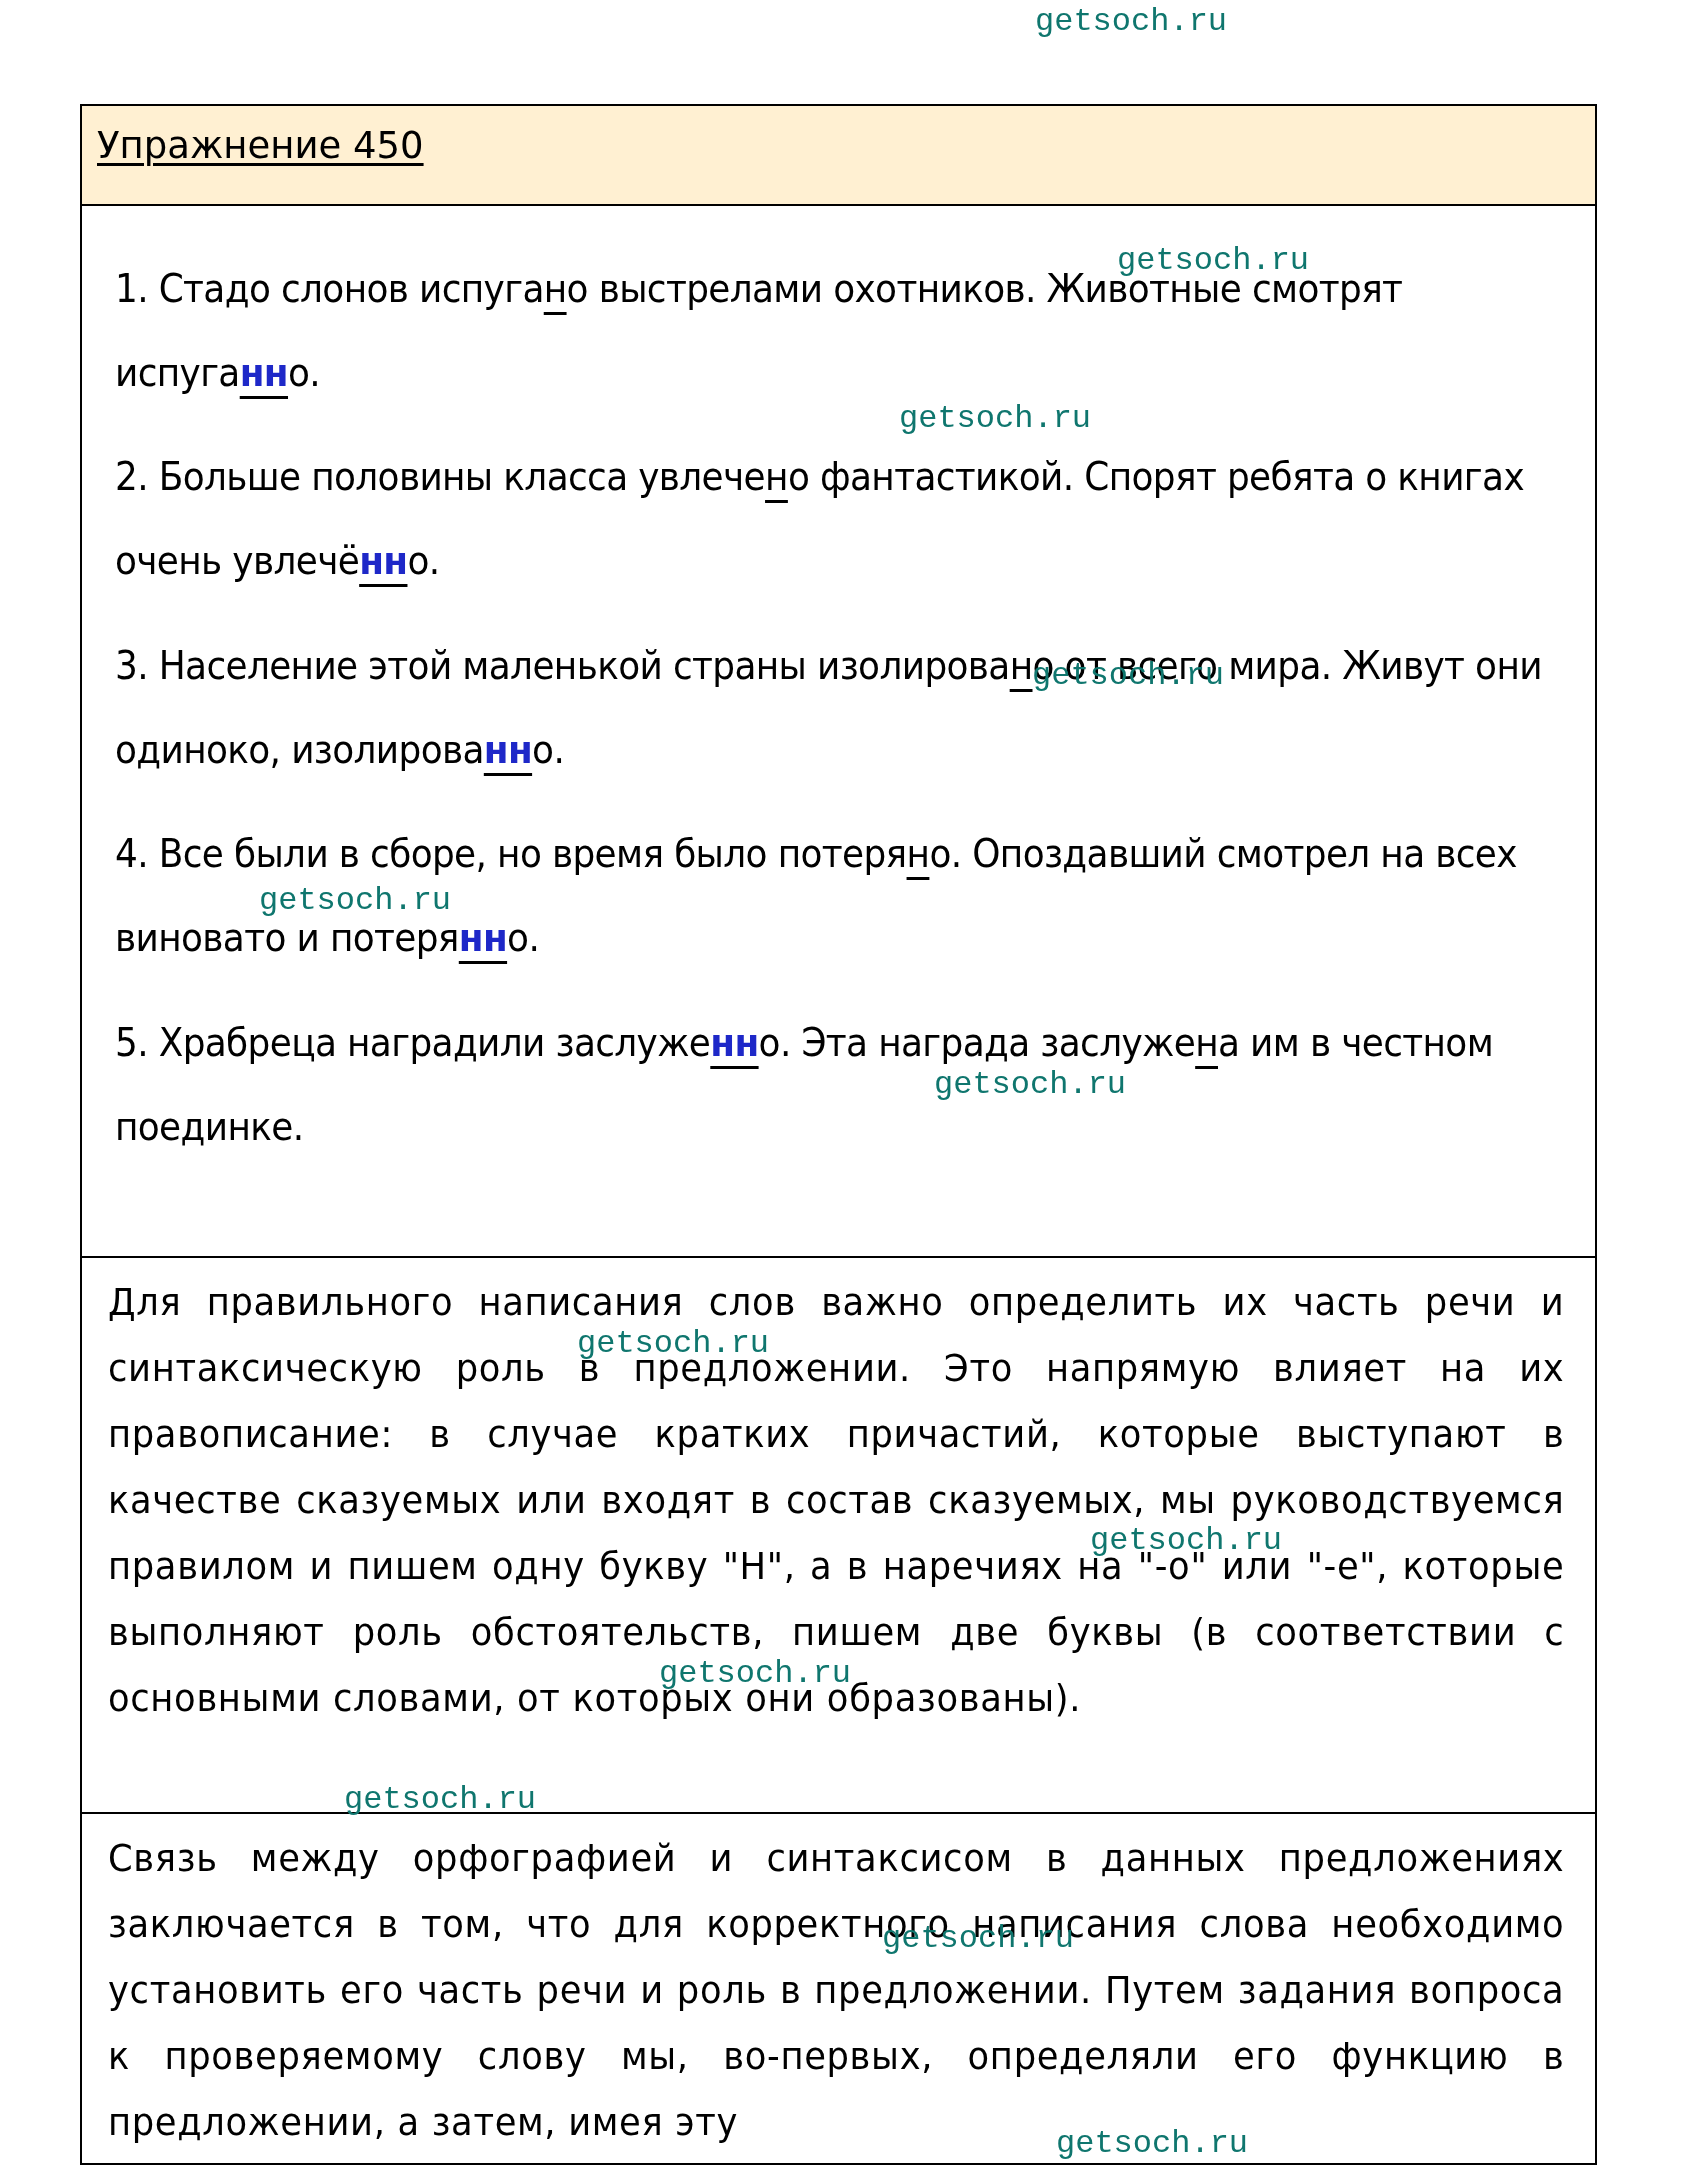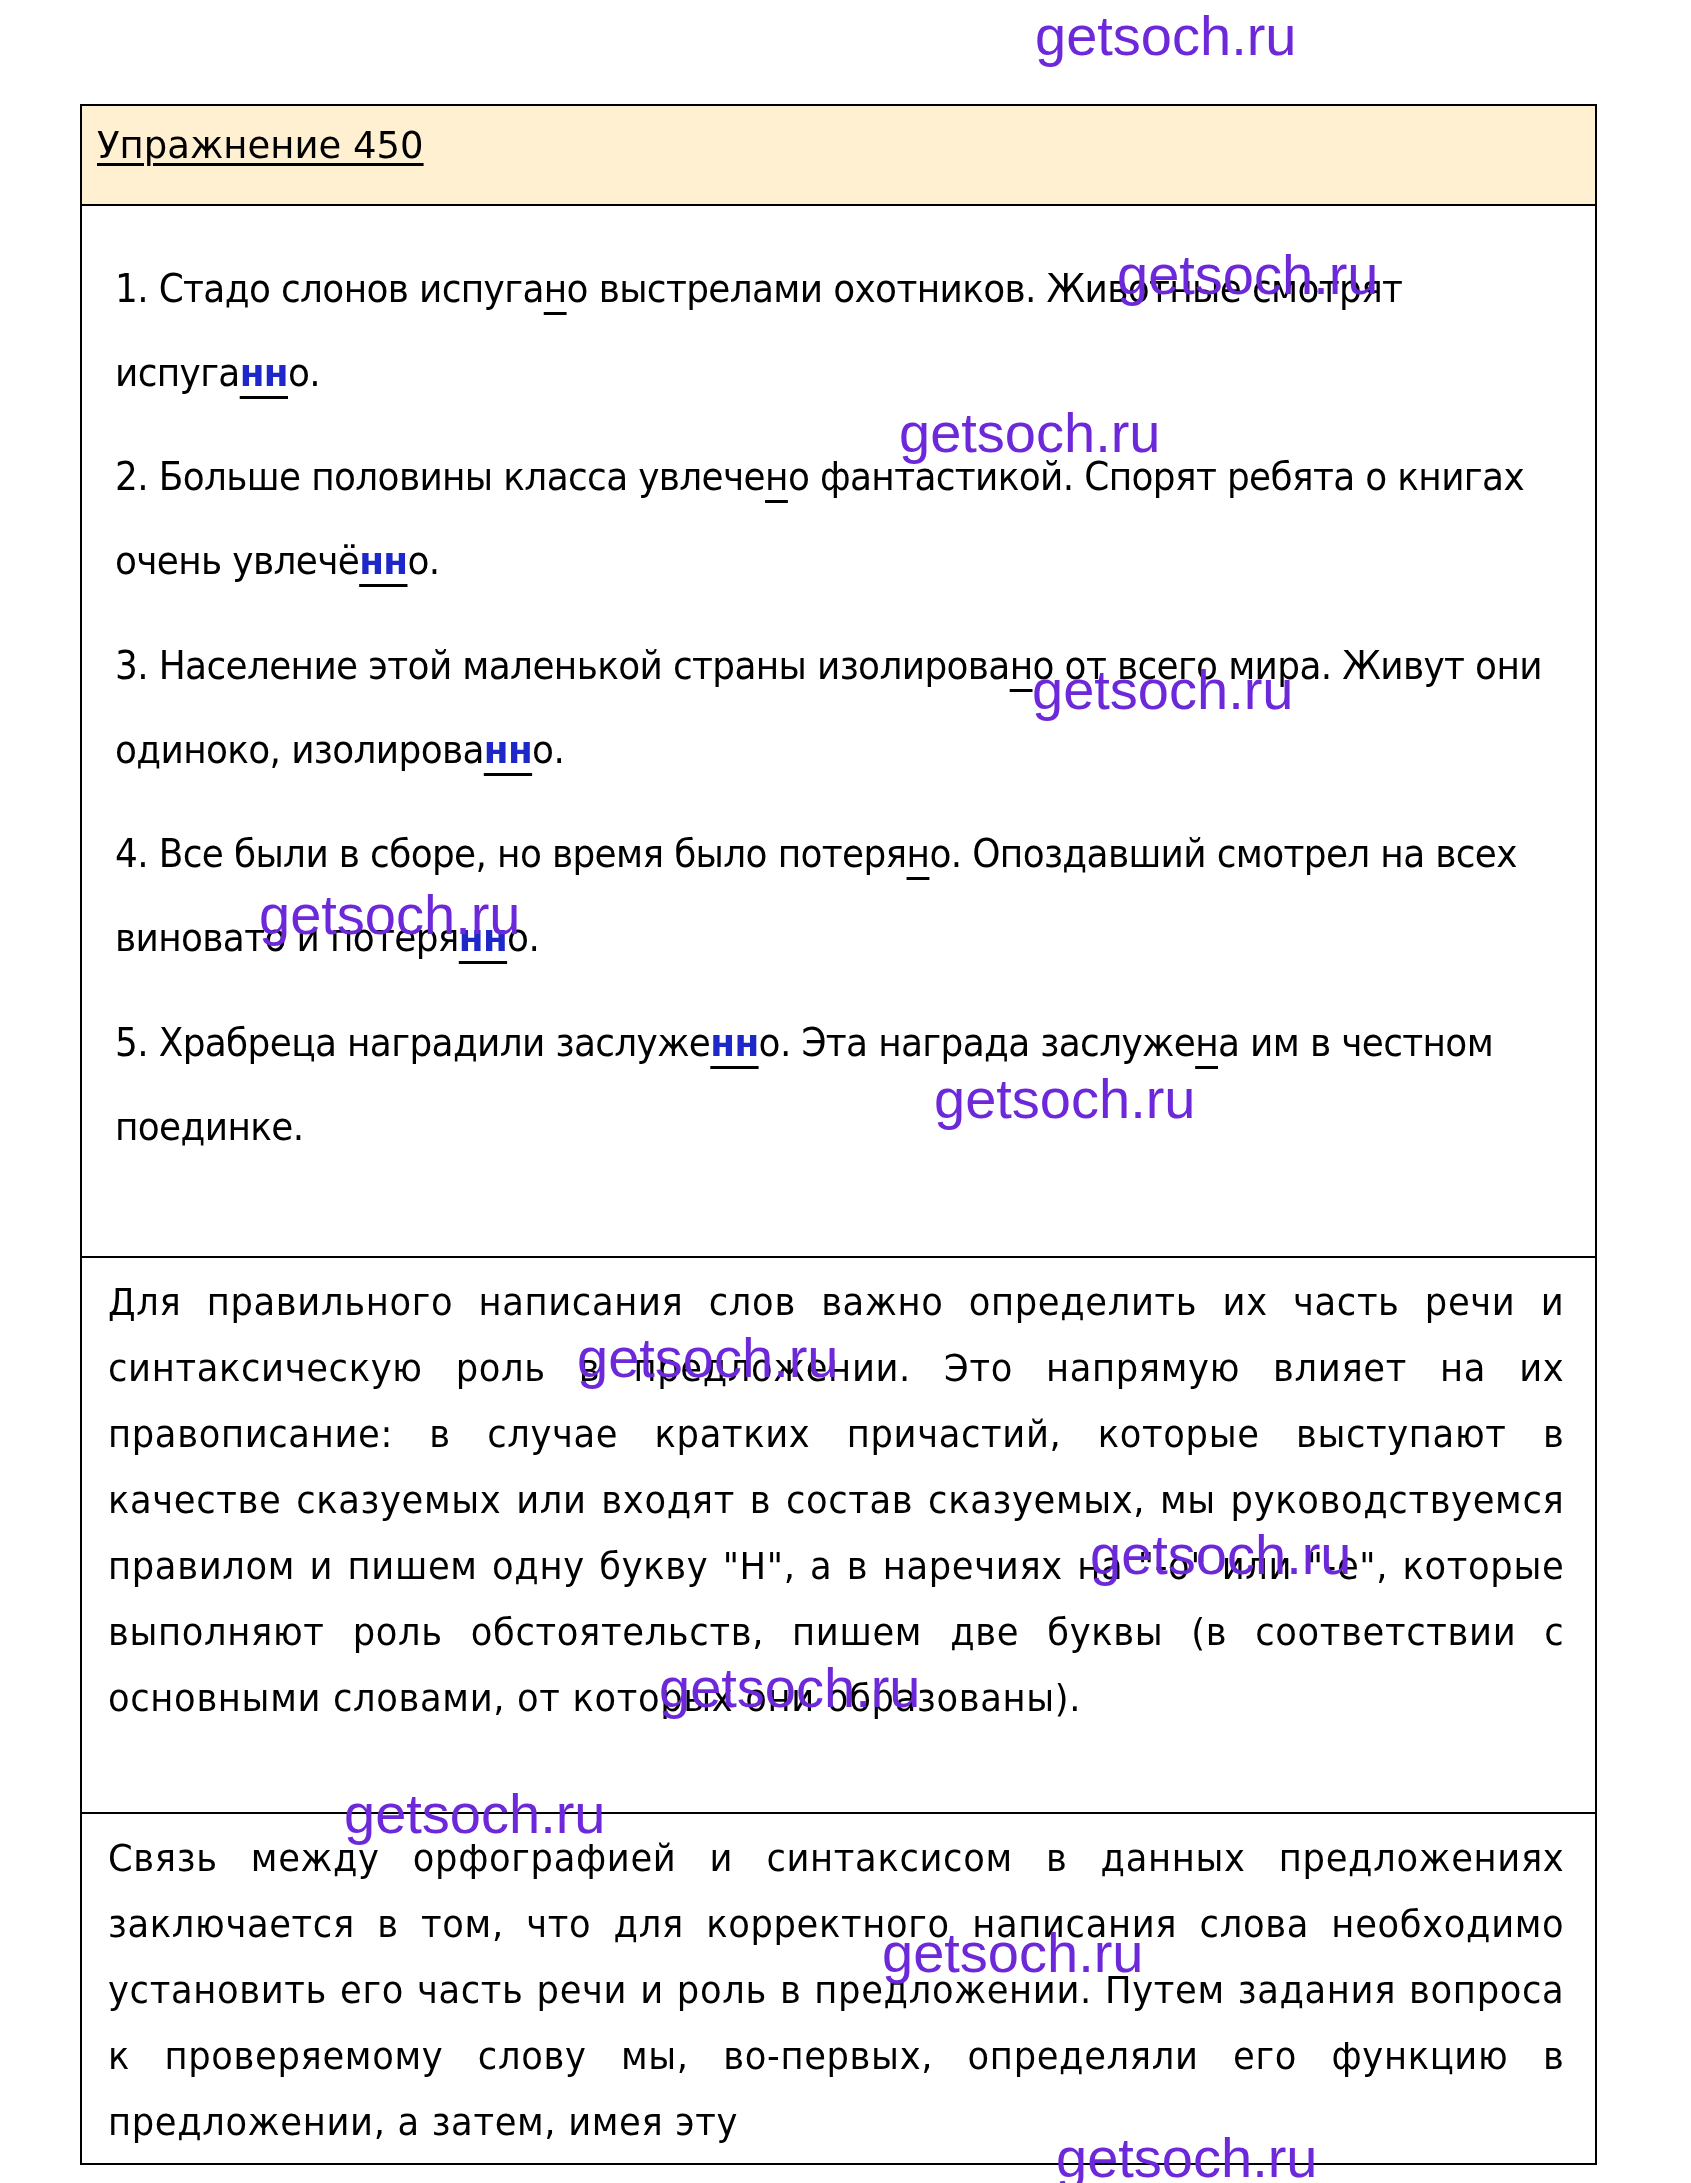--- a/index.html
+++ b/index.html
@@ -1,22 +1,22 @@
 <!DOCTYPE html>
 <html style="font-size:11px"><head>
 <meta charset="utf-8">
 <style>
   html, body { margin: 0; padding: 0; }
   body {
     width: 1692px; height: 2183px; background: #ffffff; position: relative; overflow: hidden;
     font-family: "DejaVu Sans", sans-serif; color: #000;
   }
   .wm {
-    position: absolute; color: #6d28d9; font-family: Liberation Sans, sans-serif;
-    font-size: 56px; letter-spacing: 0px; pointer-events: none; z-index: 5; white-space: nowrap;
+    position: absolute; color: #0f766e; font-family: Liberation Mono, monospace;
+    font-size: 32px; letter-spacing: 0px; pointer-events: none; z-index: 5; white-space: nowrap;
   }
   .table {
     position: absolute; left: 80px; top: 104px; width: 1517px;
     border: 2.7px solid #000; box-sizing: border-box;
   }
   .header {
     background: #fff0d2; height: 100px; border-bottom: 2.7px solid #000; box-sizing: border-box;
     padding: 17.7px 0 0 15px;
   }
   .header-title {

